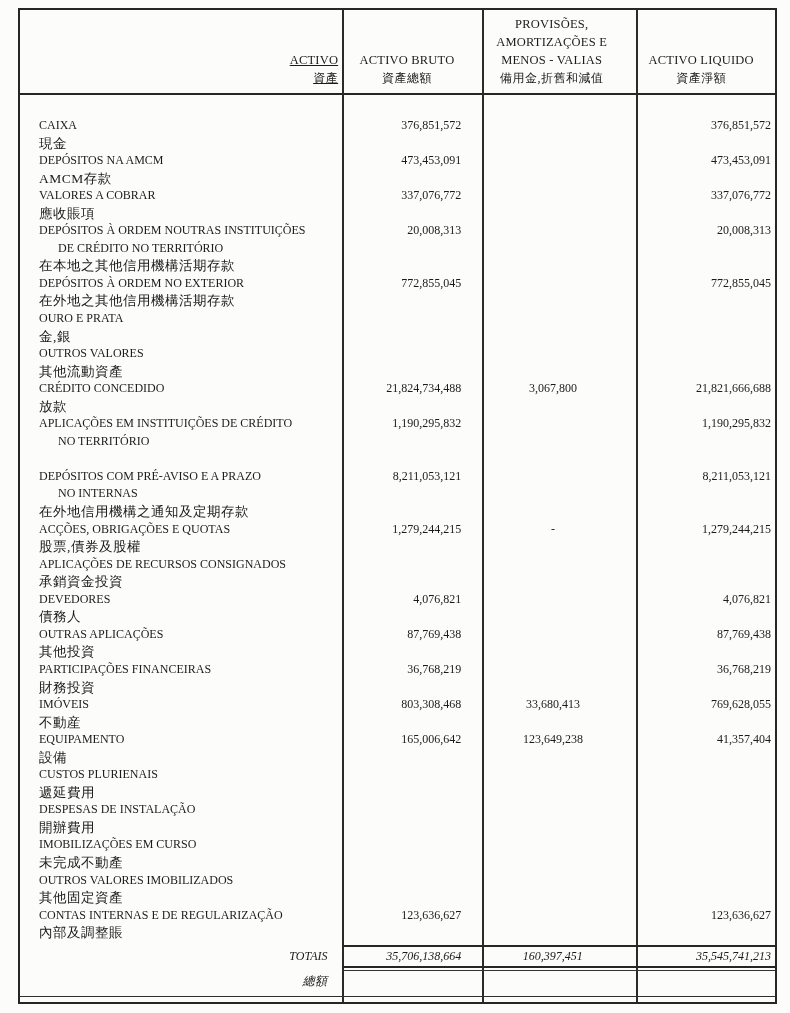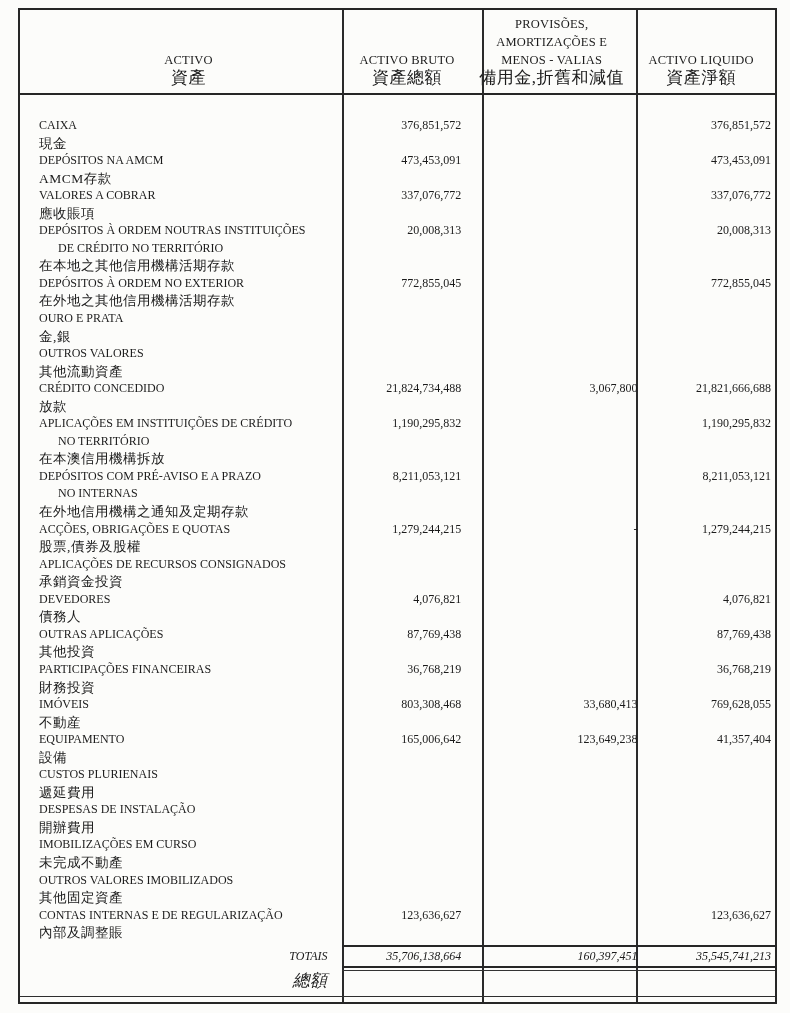--- a/index.html
+++ b/index.html
@@ -15,35 +15,35 @@
   }
   .vline { position:absolute; top:0; bottom:0; width:2px; background:#2a2a2a; }
   .v1 { left:322px; } .v2 { left:462px; } .v3 { left:616px; }
 
   .thead { display:flex; height:85px; border-bottom:2px solid #262626; box-sizing:border-box; }
   .hcell {
     display:flex; flex-direction:column; justify-content:flex-end; align-items:center;
     text-align:center; padding-bottom:6px; font-size:12.5px; line-height:18px;
     box-sizing:border-box; letter-spacing:0.2px;
   }
-  .hcell.hc1 { width:323px; align-items:center; text-align:left; padding-left:19px; }
+  .hcell.hc1 { width:323px; align-items:flex-end; text-align:left; padding-left:19px;text-decoration:underline; }
   .hcell.hc2 { width:140px; }
   .hcell.hc3 { width:154px;margin-top:32px; }
   .hcell.hc4 { width:150px; }
-  .zh { font-size:17px; letter-spacing:0.5px; }
+  .zh { font-size:12px; letter-spacing:0.5px; }
 
   .tbody { position:relative; }
   .spacer { height:22px; }
   .line { display:flex; height:17.55px; line-height:17.55px; font-size:12px; white-space:nowrap; }
   .zh-line { font-size:13.5px; letter-spacing:0.5px; }
   .cell { box-sizing:border-box; }
   .c1 { width:323px; padding-left:19px; text-align:left; overflow:visible; }
   .c1.indent { padding-left:38px; }
   .c2 { width:140px; text-align:right; padding-right:7px; }
-  .c3 { width:179px; text-align:right; padding-right:4px; }
+  .c3 { width:179px; text-align:center; padding-right:4px; }
   .c4 { width:138px; text-align:right; padding-right:4px; }
 
   .totals { position:relative;font-style:italic; }
   .rule-top { margin-left:322px; margin-top:3px; height:2px; background:#262626; }
   .totals-line { height:19px; line-height:19px; font-size:12px; }
   .totals-zh-line { height:20px; line-height:20px; }
   .totals-label { text-align:right; padding-left:0; padding-right:5px; }
   .rule-double {
     margin-left:322px; height:5px; box-sizing:border-box;
     border-top:2px solid #262626; border-bottom:1px solid #333;
@@ -211,21 +211,20 @@
       </div>
 
       <div class="line">
         <div class="cell c1 indent">NO TERRITÓRIO</div>
         <div class="cell c2"></div>
         <div class="cell c3"></div>
         <div class="cell c4"></div>
       </div>
 
       <div class="line zh-line">
-        <div class="cell c1">在本澳信用機構拆放</div>
         <div class="cell c2"></div>
         <div class="cell c3"></div>
         <div class="cell c4"></div>
       </div>
 
       <div class="line">
         <div class="cell c1">DEPÓSITOS COM PRÉ-AVISO E A PRAZO</div>
         <div class="cell c2">8,211,053,121</div>
         <div class="cell c3"></div>
         <div class="cell c4">8,211,053,121</div>

